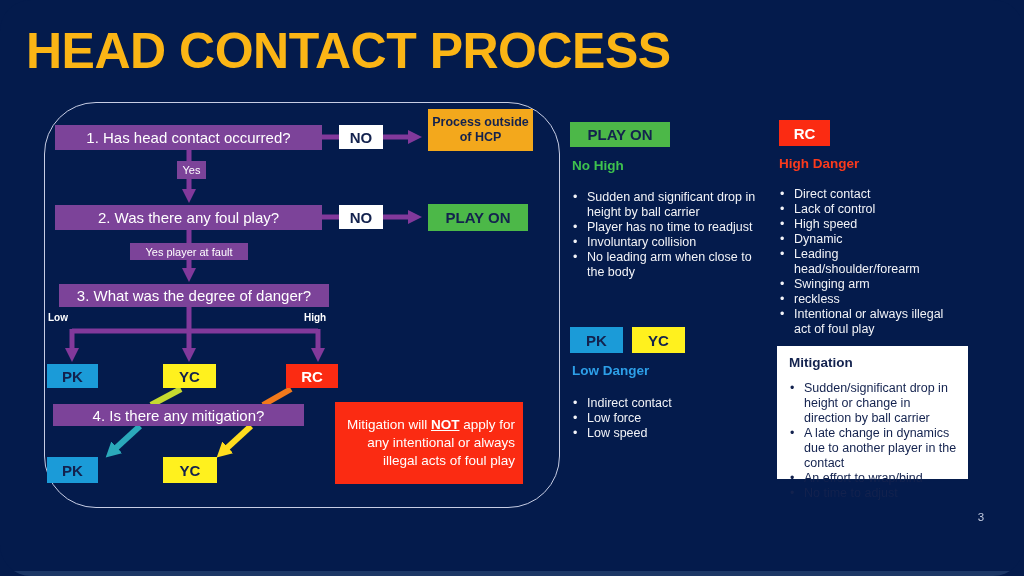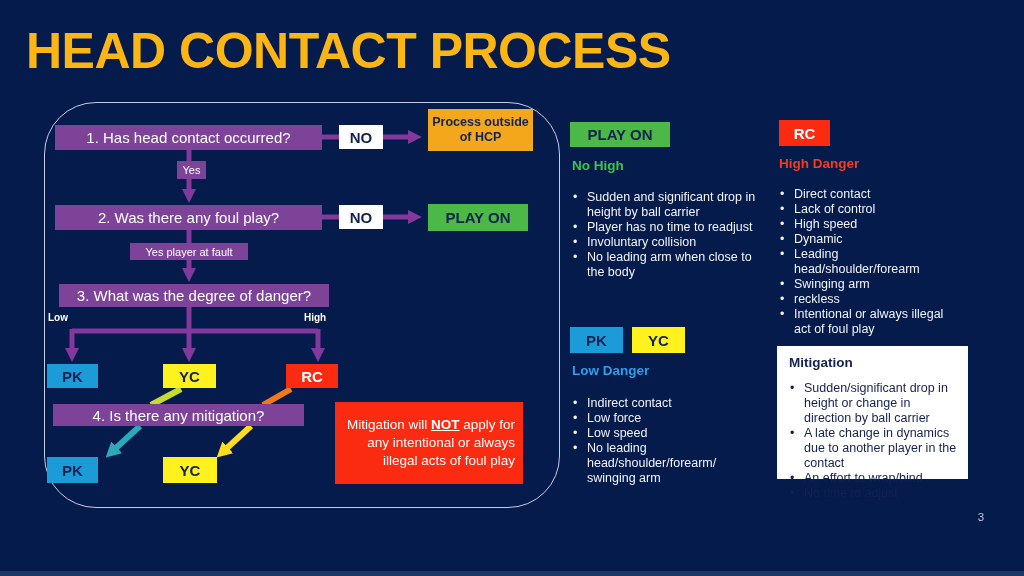--- a/index.html
+++ b/index.html
@@ -1,19 +1,20 @@
 <!DOCTYPE html>
 <html><head>
 <meta charset="utf-8">
 <style>
   html,body{margin:0;padding:0;background:#041B4C;}
   .slide{
     position:relative;width:1024px;height:576px;overflow:hidden;
     background:#041B4C;
     font-family:"Liberation Sans",sans-serif;
+    border-radius:31px;
     -webkit-font-smoothing:antialiased;
   }
   .abs{position:absolute;}
   .slide-title{
     left:26px;top:22px;margin:0;
     font-size:50px;font-weight:700;letter-spacing:-0.5px;
     color:#FBB515;white-space:nowrap;
   }
   
   .frame{
@@ -133,21 +134,20 @@
       <li>No leading arm when close to the body</li>
     </ul>
 
   <div class="abs fbox bluebox" style="left:570px;top:327px;width:53px;height:26px;">PK</div>
   <div class="abs fbox yellowbox" style="left:632px;top:327px;width:53px;height:26px;">YC</div>
   <div class="abs heading h-blue" style="left:572px;top:363px;">Low Danger</div>
   <ul class="abs blist" style="left:570px;top:396px;width:188px;">
       <li>Indirect contact</li>
       <li>Low force</li>
       <li>Low speed</li>
-      <li>No leading head/shoulder/forearm/ swinging arm</li>
     </ul>
 
   <div class="abs fbox redbox" style="left:779px;top:120px;width:51px;height:26px;">RC</div>
   <div class="abs heading h-red" style="left:779px;top:156px;">High Danger</div>
   <ul class="abs blist" style="left:777px;top:187px;width:182px;">
       <li>Direct contact</li>
       <li>Lack of control</li>
       <li>High speed</li>
       <li>Dynamic</li>
       <li>Leading head/shoulder/forearm</li>

